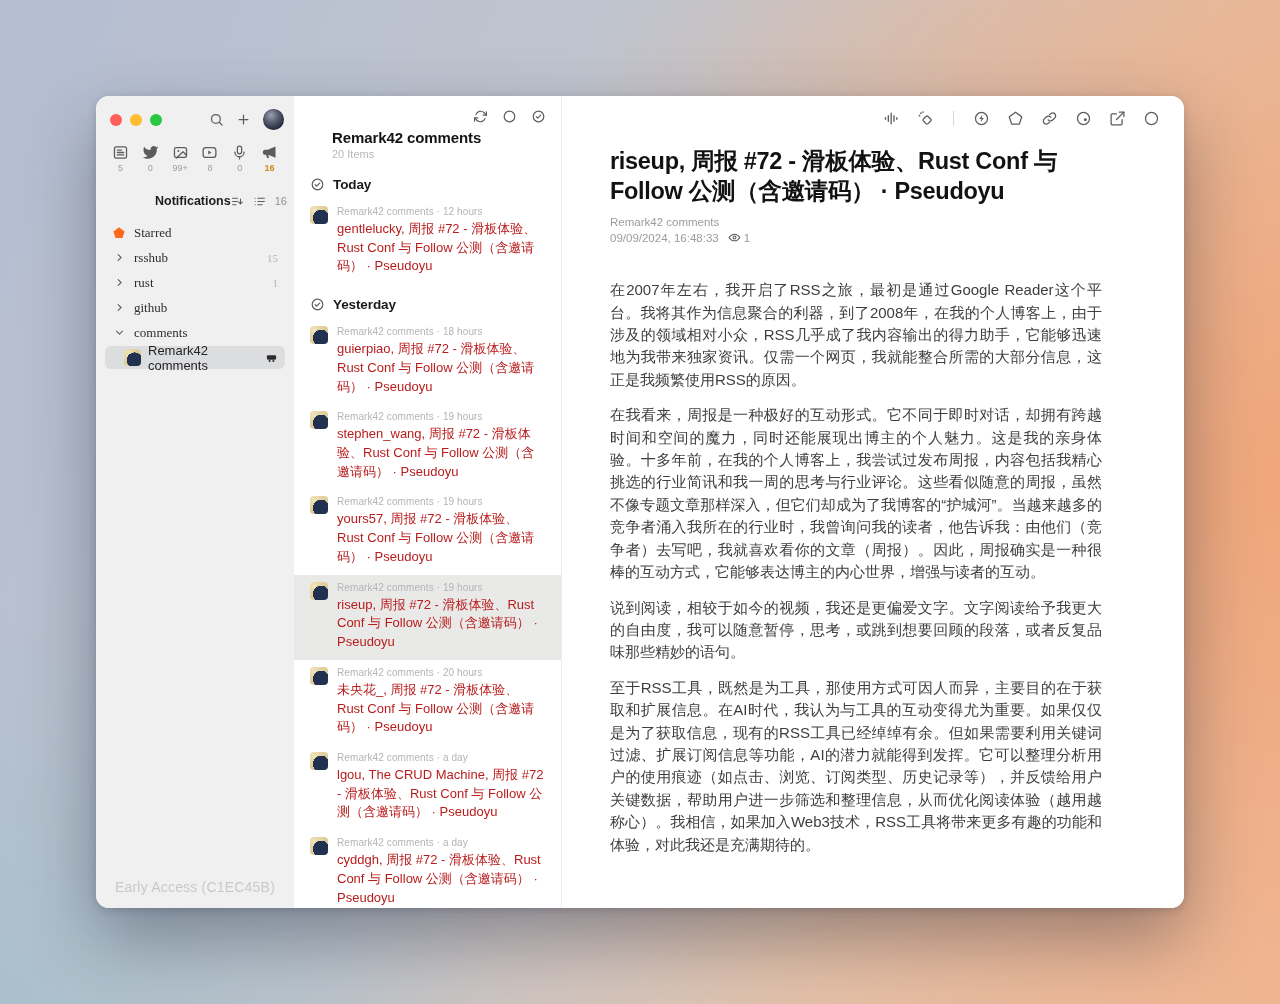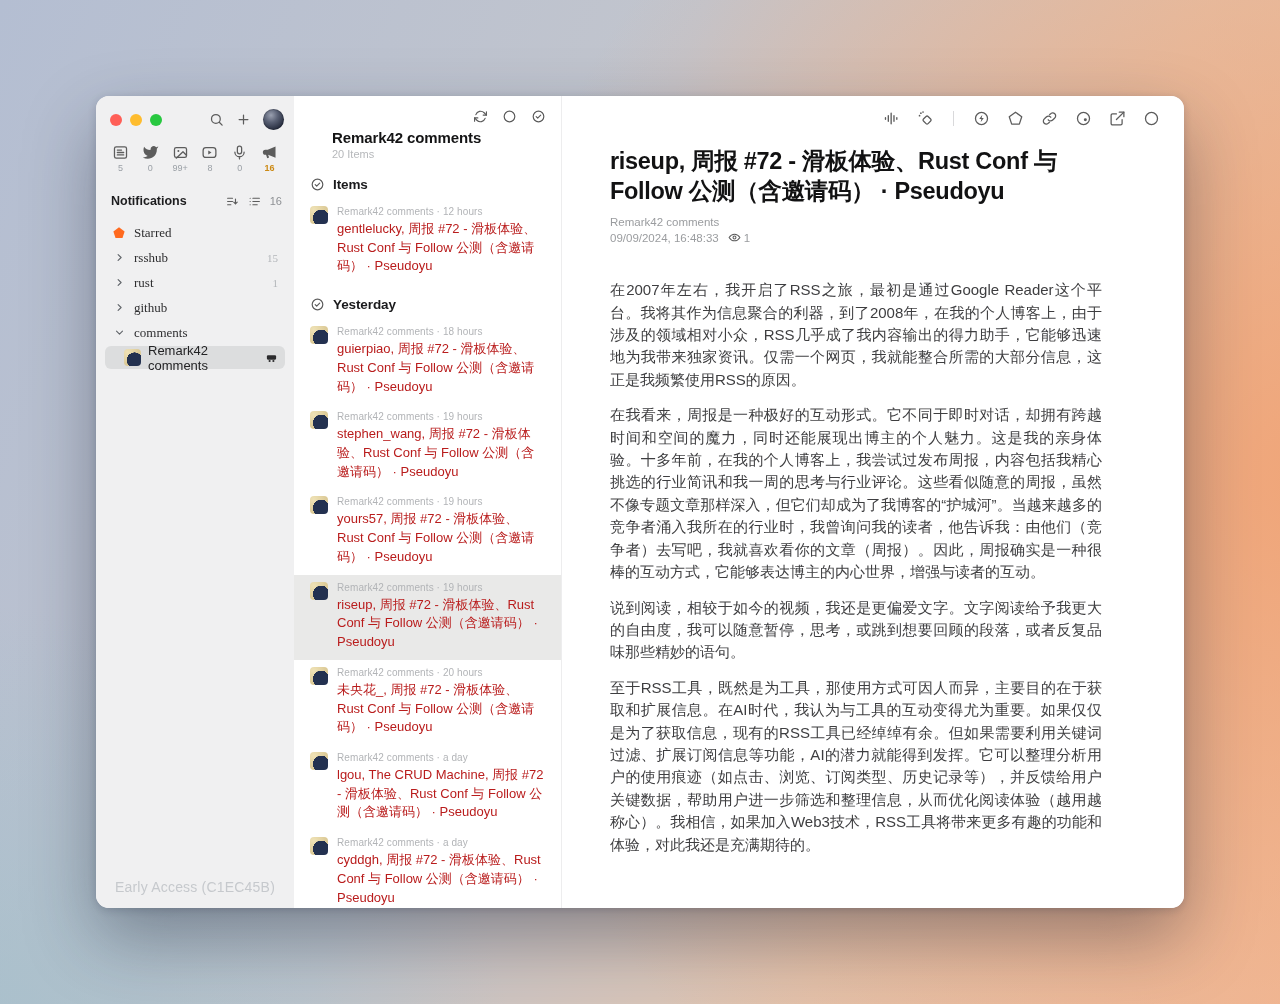--- a/index.html
+++ b/index.html
@@ -33,21 +33,21 @@
   .avatar { width:21px; height:21px; border-radius:50%;
     background:radial-gradient(circle at 38% 30%, #9aa0b0 0%, #5a6175 35%, #262c3e 75%, #14181f 100%);
     box-shadow:inset 0 0 0 1px rgba(0,0,0,.15); }
 
   .quick-tabs { display:flex; justify-content:space-between; padding:14px 11px 0 11px; }
   .quick-tab { display:flex; flex-direction:column; align-items:center; gap:3px; width:27px; color:#626569; }
   .quick-tab .count { font-size:9px; color:#9ba0a6; line-height:1; }
   .quick-tab.active { color:#d9951f; }
   .quick-tab.active .count { color:#cc8a16; font-weight:700; }
 
-  .section-header { display:flex; align-items:center; margin-top:21px; padding:0 12px 0 15px; }
+  .section-header { display:flex; align-items:center; margin-top:21px; padding:0 12px 0 15px;margin-left:44px; }
   .section-title { font-size:12.5px; font-weight:700; color:#1d1d1f; flex:1; }
   .section-tools { display:flex; align-items:center; gap:9px; color:#8d9094; }
   .section-count { font-size:11px; color:#8d9094; }
 
   .feed-nav { margin-top:12px; padding:0 9px; }
   .nav-item { height:25px; display:flex; align-items:center; gap:8px; padding:0 7px; font-size:13px; color:#2e2e30; border-radius:6px;font-family:Liberation Serif, serif; }
   .nav-item .nav-icon { width:14px; display:inline-flex; justify-content:center; color:#5f6368; }
   .nav-item .nav-count { margin-left:auto; font-size:11px; color:#b3b6ba; }
   .nav-sub { height:23px; margin-top:1px; display:flex; align-items:center; gap:7px; padding:0 7px 0 19px; font-size:13px; color:#232325; border-radius:6px; }
   .nav-sub.selected { background:#dcddde; }
@@ -274,21 +274,21 @@
       <div class="feed-title">Remark42 comments</div>
       <div class="feed-subtitle">20 Items</div>
       <div class="entry-list" id="entry-list">
   <div class="entry-section">
     <span class="icon-btn">
       <svg width="15" height="15" viewBox="0 0 24 24" fill="none" stroke="currentColor" stroke-width="1.9" stroke-linecap="round" stroke-linejoin="round">
                 <circle cx="12" cy="12" r="8.5"></circle>
                 <path d="M8.3 12.3l2.4 2.4 4.8-5"></path>
               </svg>
     </span>
-    <span class="section-label">Items</span>
+    <span class="section-label">Today</span>
   </div>
 
   <div class="entry">
     <span class="favicon"></span>
     <div class="entry-body">
       <div class="entry-meta">Remark42 comments · 12 hours</div>
       <div class="entry-title">gentlelucky, 周报 #72 - 滑板体验、Rust Conf 与 Follow 公测（含邀请码） · Pseudoyu</div>
     </div>
   </div>
 

